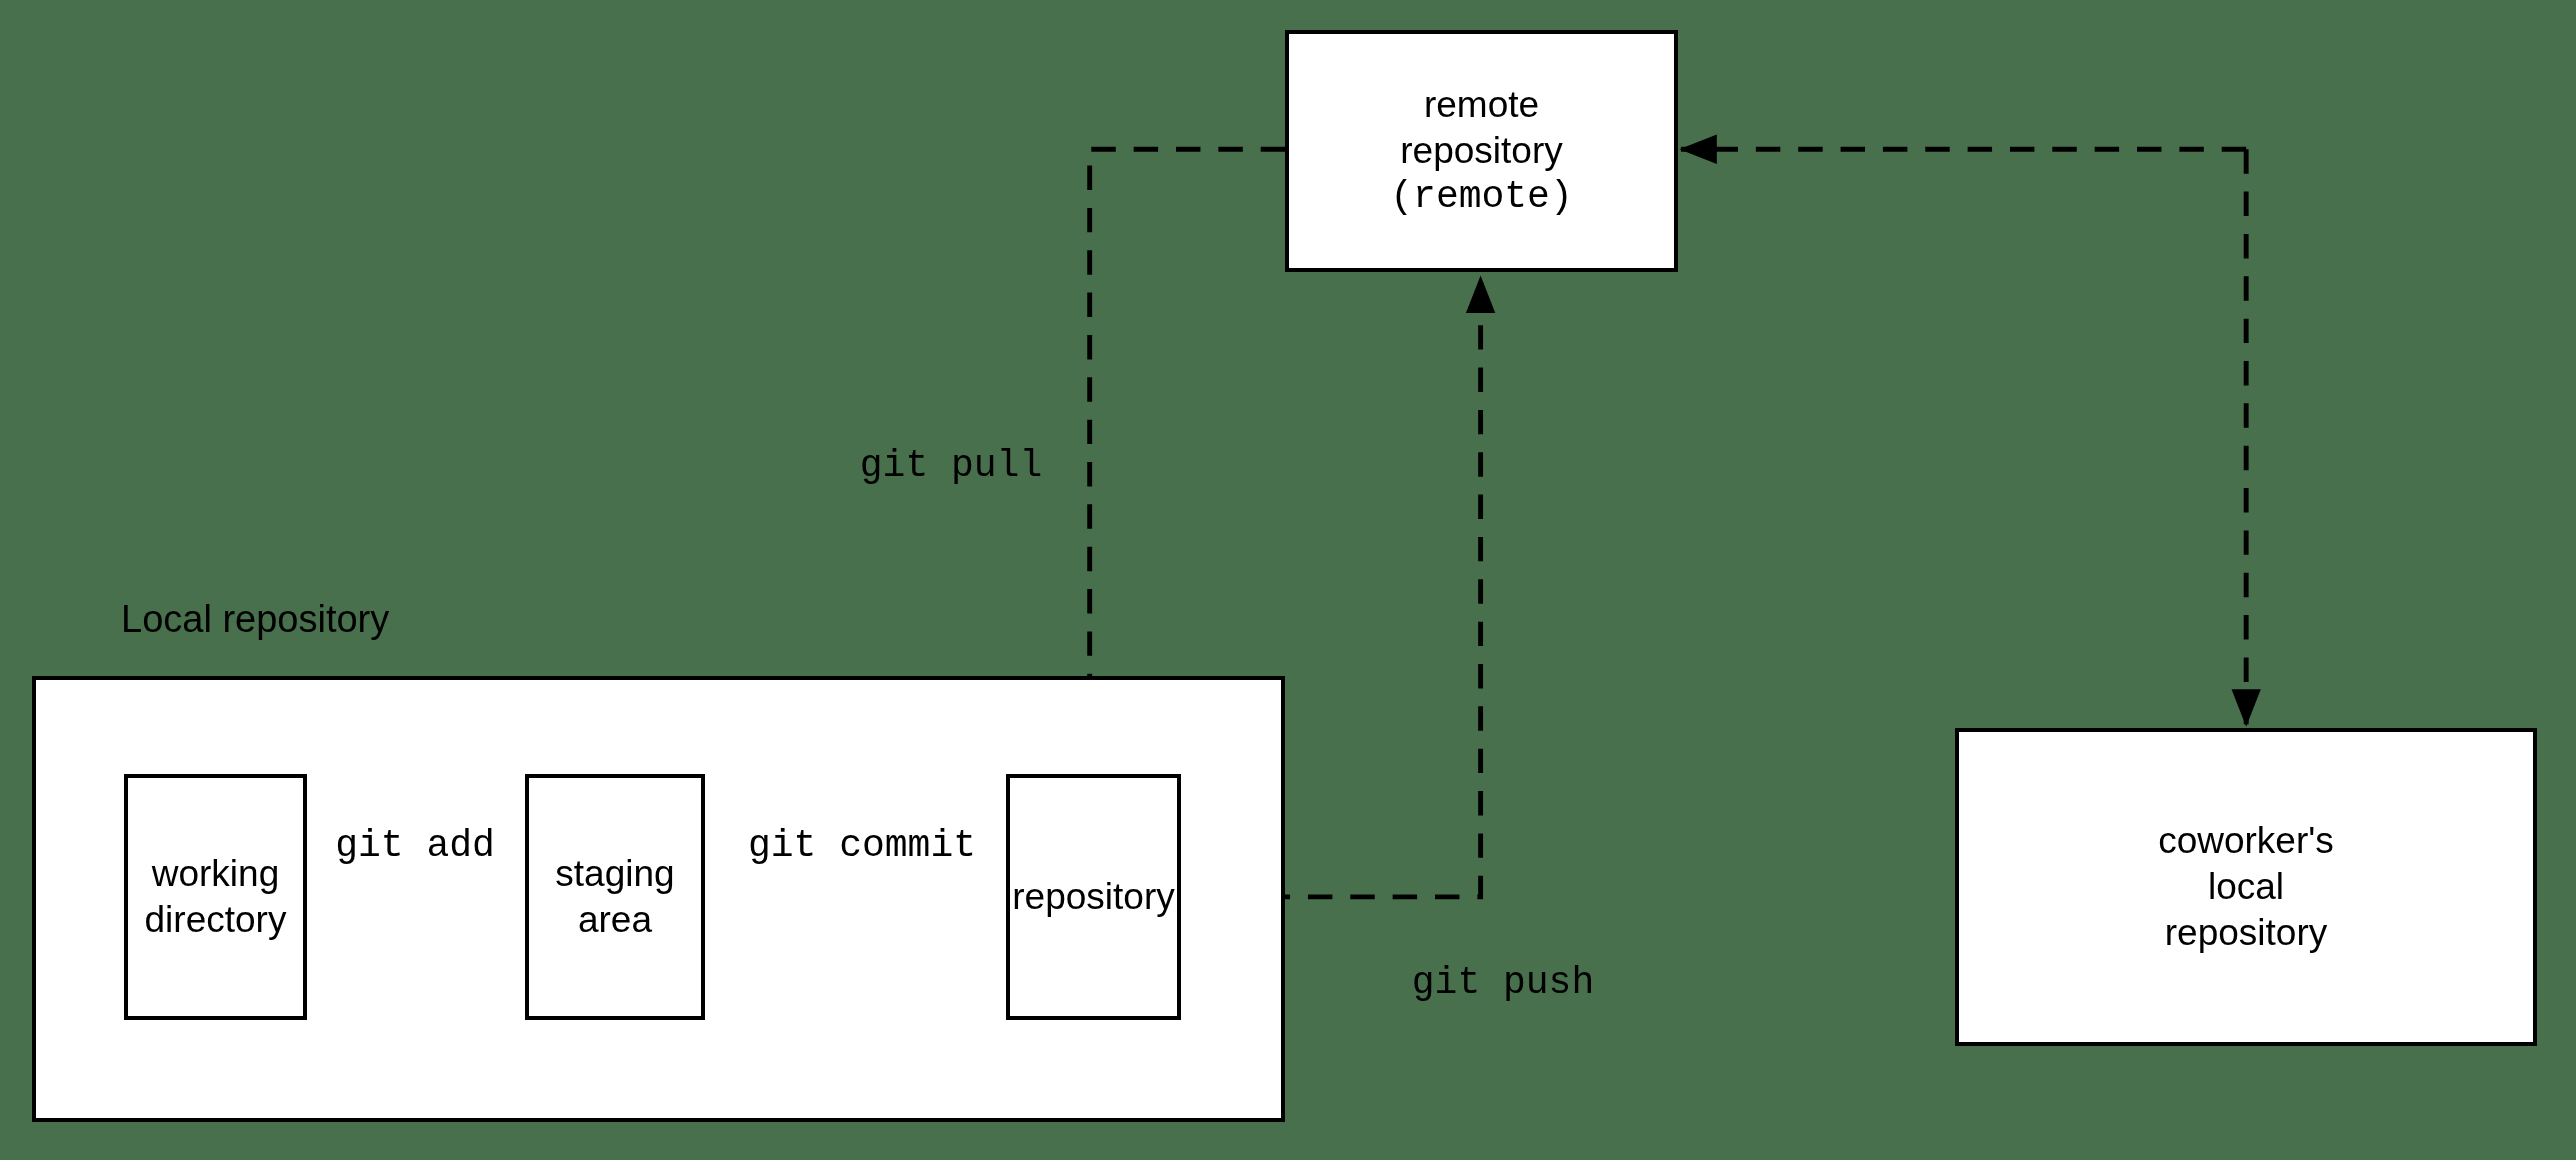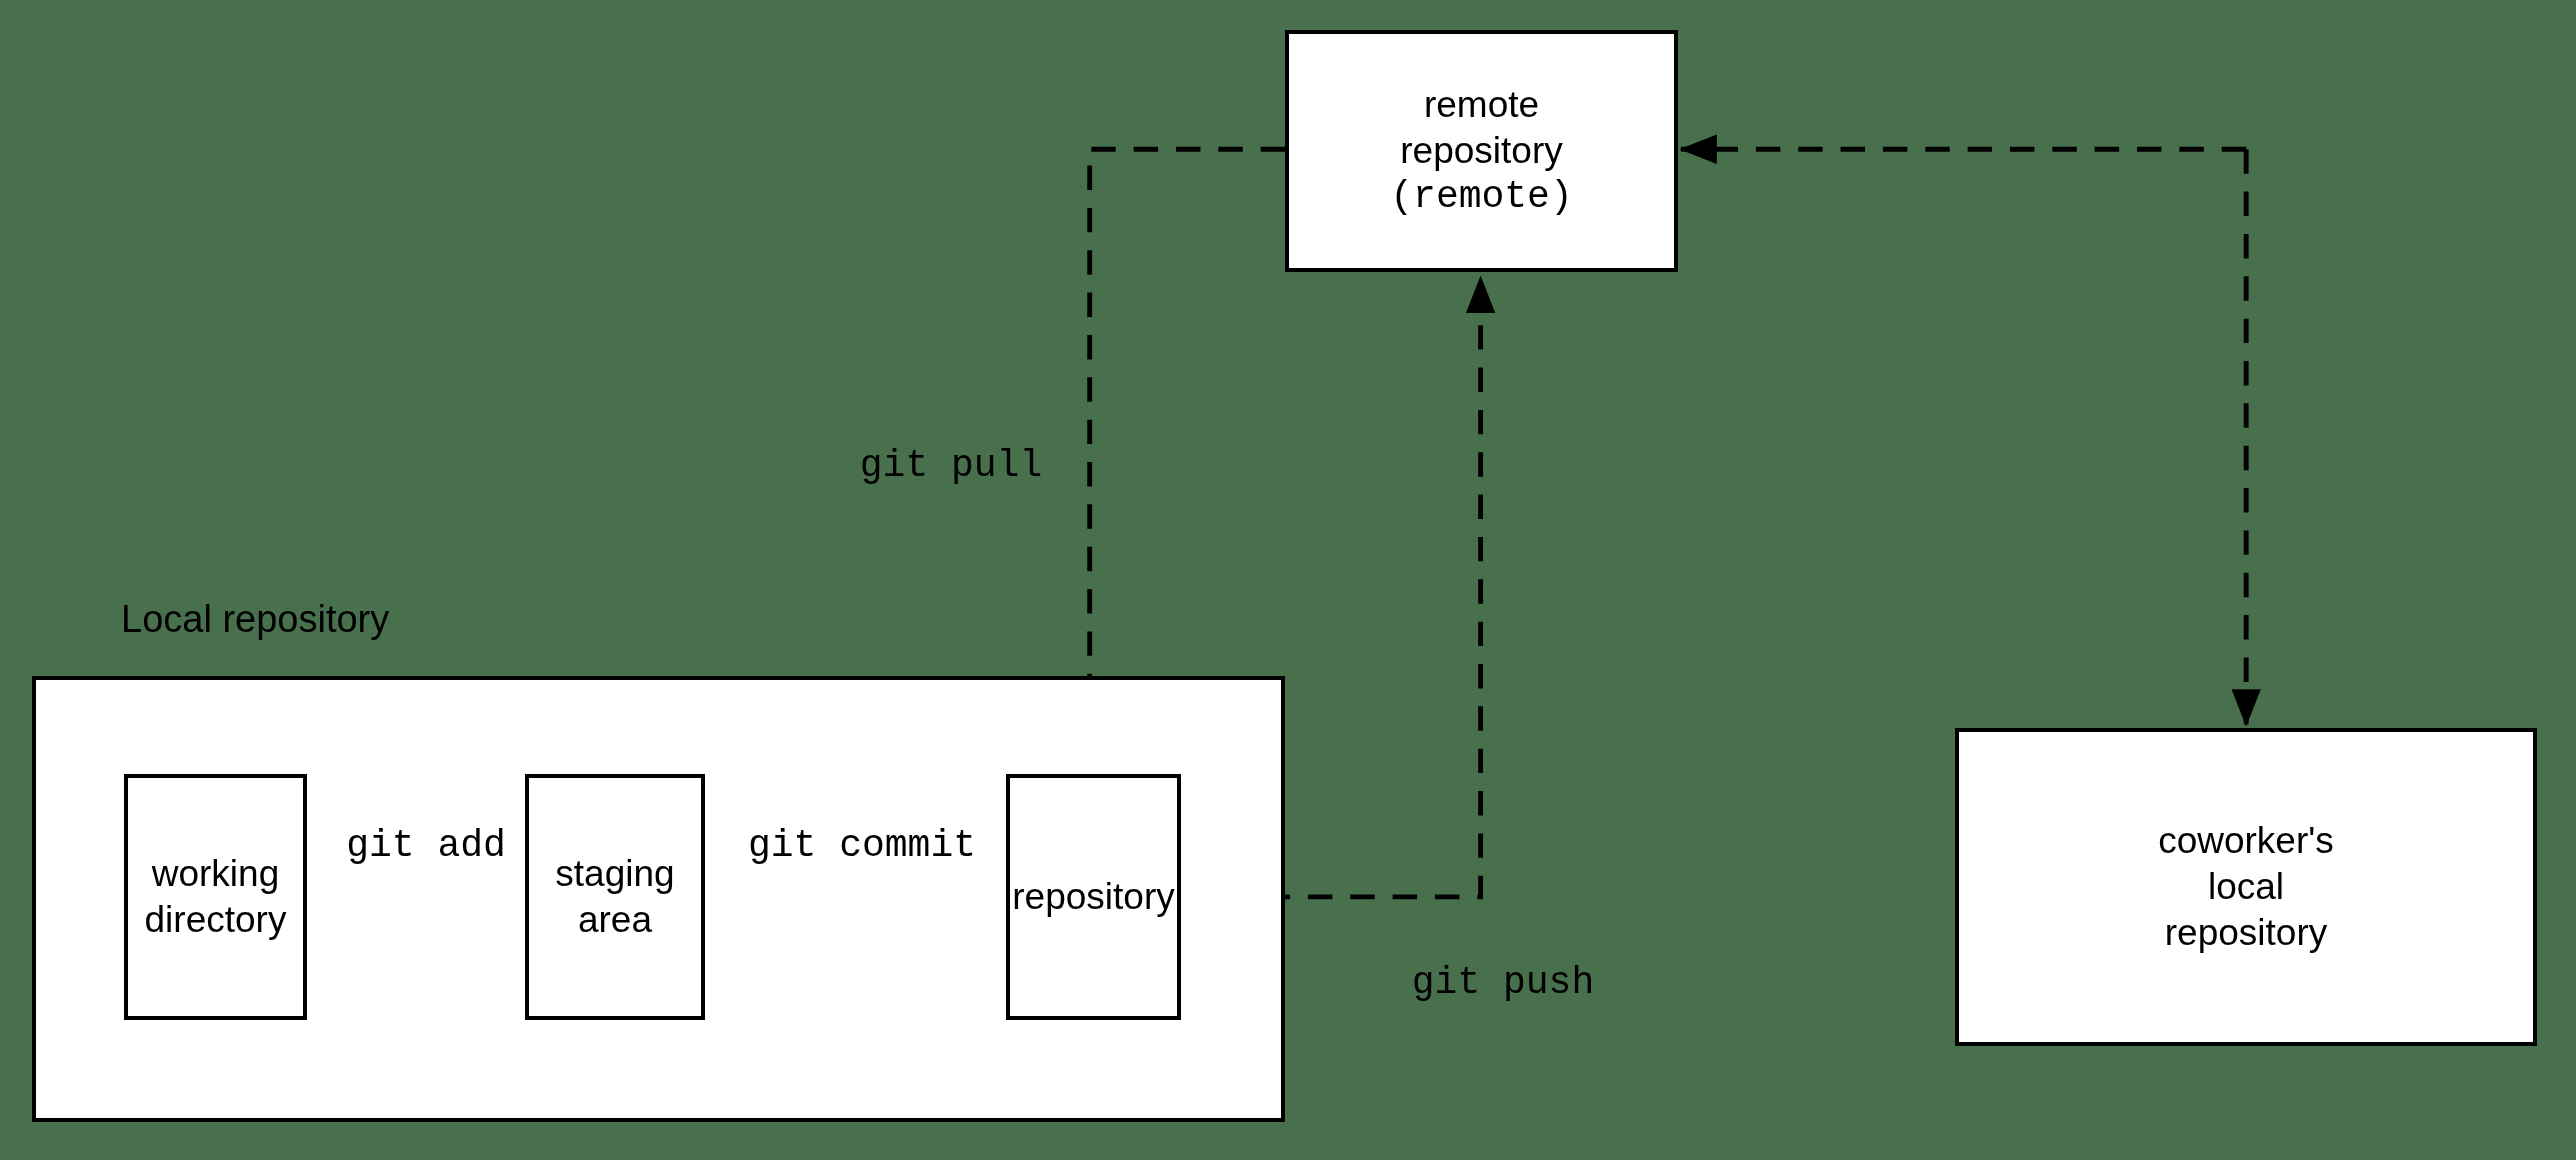--- a/index.html
+++ b/index.html
@@ -101,21 +101,21 @@
   <div class="box" style="left:1006px; top:774px; width:175px; height:246px;">
     <span class="box-label">repository</span>
   </div>
 
   <div class="box" style="left:1955px; top:728px; width:582px; height:318px;">
     <span class="box-label">coworker's
 local
 repository</span>
   </div>
 
-  <div class="edge-label" style="left:426px; top:846px;text-align:right;">git add</div>
+  <div class="edge-label" style="left:415px; top:846px;text-align:right;">git add</div>
 
   <div class="edge-label" style="left:862px; top:846px;">git commit</div>
 
   <div class="edge-label" style="left:951px; top:466px;">git pull</div>
 
   <div class="edge-label" style="left:1503px; top:983px;">git push</div>
 
 </div>
 
 

